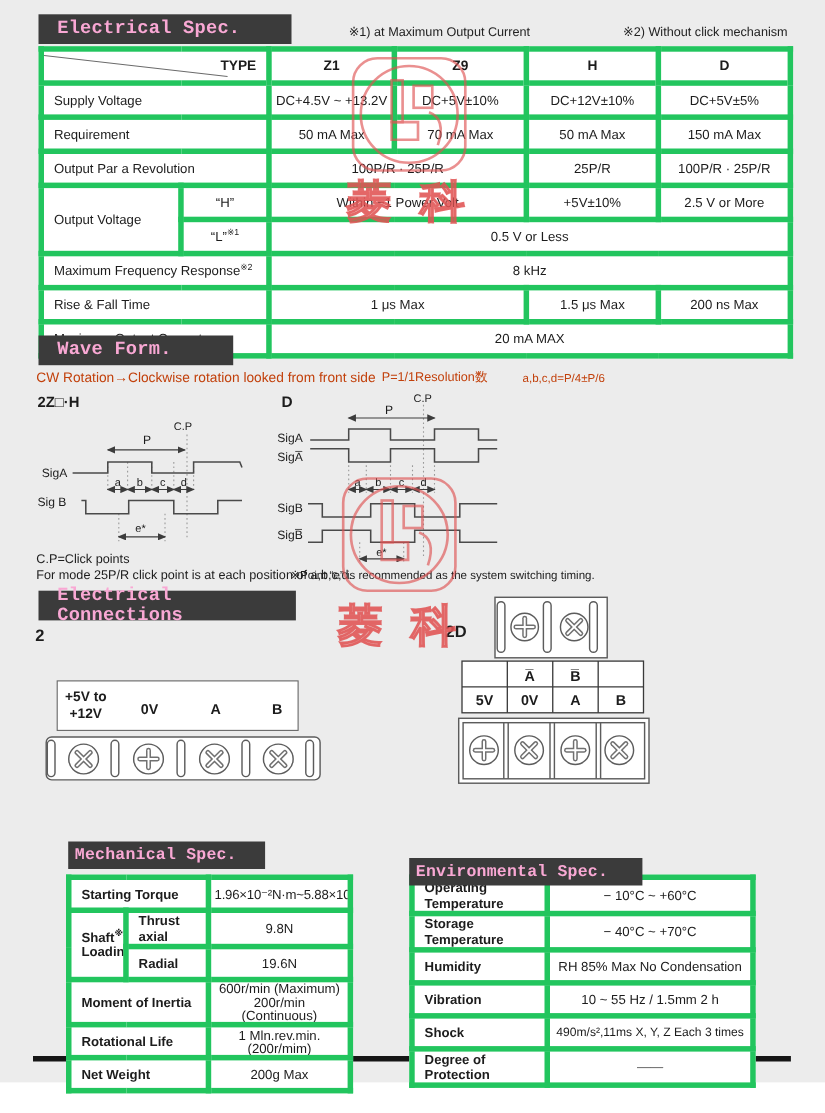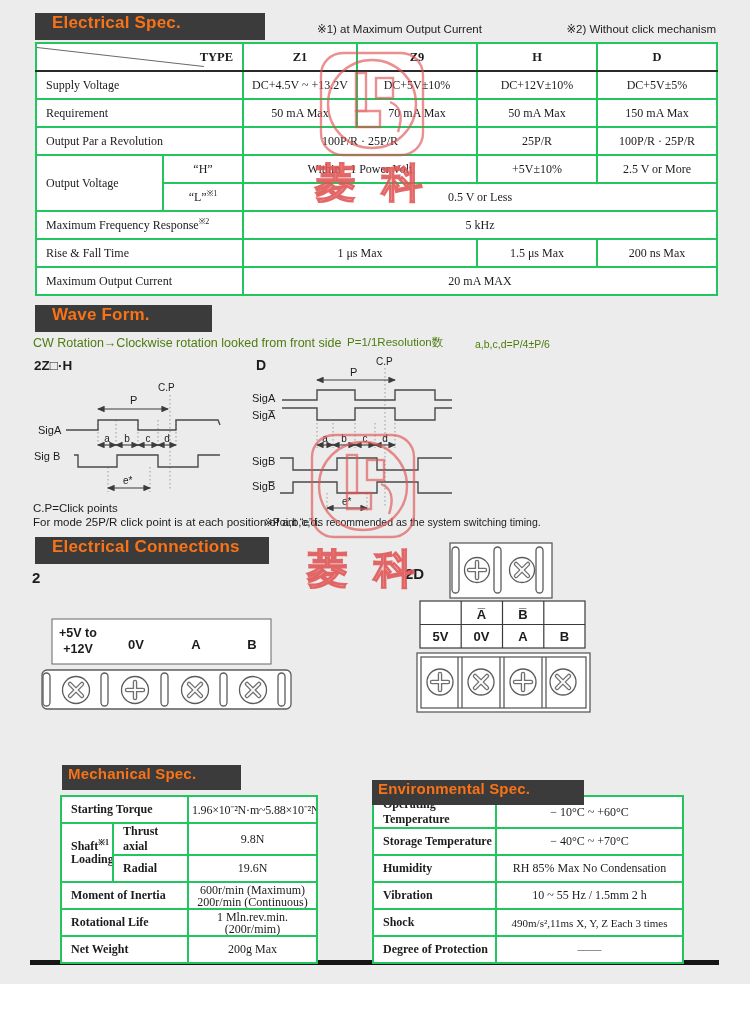--- a/index.html
+++ b/index.html
@@ -1,41 +1,41 @@
 <!DOCTYPE html>
 <html><head>
 <meta charset="utf-8">
 <style>
   html,body{margin:0;padding:0;}
   .page{position:relative;width:750px;height:1012px;background:#ececec;overflow:hidden;
         font-family:"Liberation Sans","DejaVu Sans",sans-serif;color:#1c1c1c;}
   .abs{position:absolute;}
-  .secbar{position:absolute;background:#3b3b3b;color:#f97316;font-weight:bold;
-          display:flex;align-items:flex-start;z-index:3;letter-spacing:.2px;}
+  .secbar{position:absolute;background:#3b3b3b;color:#f9a8d4;font-weight:bold;
+          display:flex;align-items:center;z-index:3;letter-spacing:.2px;font-family:Liberation Mono, monospace;}
   .secbar.big{font-size:17px;padding-left:17px;height:27px;}
   .secbar.small{font-size:15px;padding-left:6px;height:25px;}
   .topnotes{position:absolute;left:317px;top:22px;width:399px;display:flex;
             justify-content:space-between;font-size:11.5px;color:#222;}
   .spec-table{position:absolute;border-collapse:collapse;background:#fff;table-layout:fixed;z-index:2;}
-  .spec-table td{border:2px solid #22c55e;font-size:12px;text-align:center;padding:0 3px;
-                 height:26px;color:#1c1c1c;overflow:hidden;font-family:Liberation Serif, serif;}
+  .spec-table td{border:5px solid #22c55e;font-size:12px;text-align:center;padding:0 3px;
+                 height:26px;color:#1c1c1c;overflow:hidden;}
   table.elec{border:2px solid #2a2a2a;}
   table.elec tr.hdr td{border-bottom:2px solid #2a2a2a;font-weight:bold;font-size:12.5px;}
   .lbl{text-align:left !important;padding-left:9px !important;}
   .type-cell{position:relative;text-align:right !important;font-weight:bold;padding-right:9px !important;}
   .diag{position:absolute;left:0;top:3px;width:168px;height:1px;background:#6a6a6a;
         transform:rotate(6.5deg);transform-origin:0 0;}
   sup.mark{font-size:8px;vertical-align:super;line-height:0;}
   table.mech,table.env{border:2px solid #2a2a2a;}
   table.mech td{height:25px;}
   table.env td{height:25px;}
   .blbl{font-weight:bold;}
   .small-val{font-size:10px;letter-spacing:-.2px;}
   .mid-val{font-size:11px;line-height:12px;}
-  .note-line{position:absolute;font-size:12.5px;color:#4d7c0f;z-index:2;}
+  .note-line{position:absolute;font-size:12.5px;color:#c2410c;z-index:2;}
   svg text{font-family:"Liberation Sans","DejaVu Sans",sans-serif;fill:#1c1c1c;}
   .wm{position:absolute;z-index:5;pointer-events:none;opacity:.8;}
   .wm-chars{position:absolute;display:flex;gap:26px;z-index:5;pointer-events:none;
             font-size:41px;font-weight:bold;color:rgba(226,92,92,.25);
             -webkit-text-stroke:1.3px rgba(224,84,84,.85);}
   .blackbar{position:absolute;left:30px;top:960px;width:689px;height:5px;background:#161616;}
   .bottomwhite{position:absolute;left:0;top:984px;width:750px;height:28px;background:#fff;}
 </style>
 </head>
 <body>
@@ -93,21 +93,21 @@
       <td colspan="2">Within −1 Power Volt</td>
       <td>+5V±10%</td>
       <td>2.5 V or More</td>
     </tr>
     <tr>
       <td><span>“L”</span><sup class="mark">※1</sup></td>
       <td colspan="4">0.5 V or Less</td>
     </tr>
     <tr>
       <td colspan="2" class="lbl"><span>Maximum Frequency Response</span><sup class="mark">※2</sup></td>
-      <td colspan="4">5 kHz</td>
+      <td colspan="4">8 kHz</td>
     </tr>
     <tr>
       <td colspan="2" class="lbl">Rise &amp; Fall Time</td>
       <td colspan="2">1 μs Max</td>
       <td>1.5 μs Max</td>
       <td>200 ns Max</td>
     </tr>
     <tr>
       <td colspan="2" class="lbl">Maximum Output Current</td>
       <td colspan="4">20 mA MAX</td>

